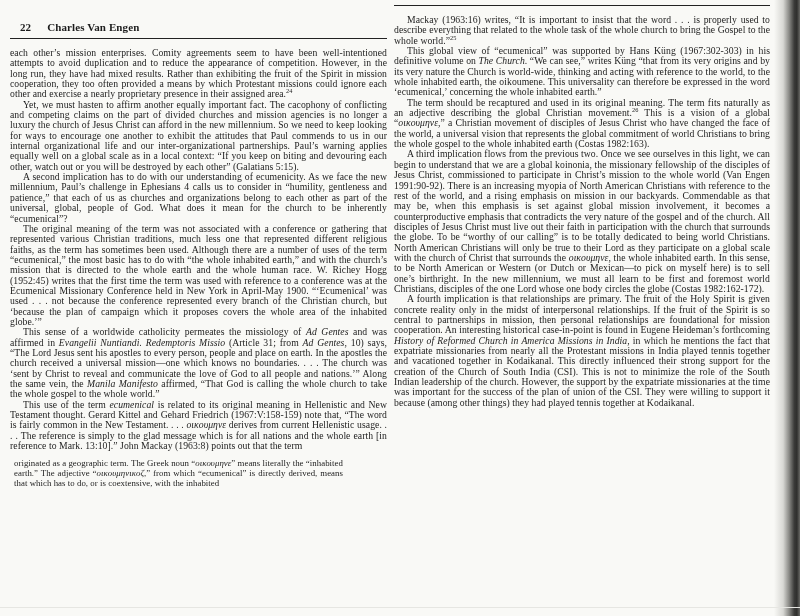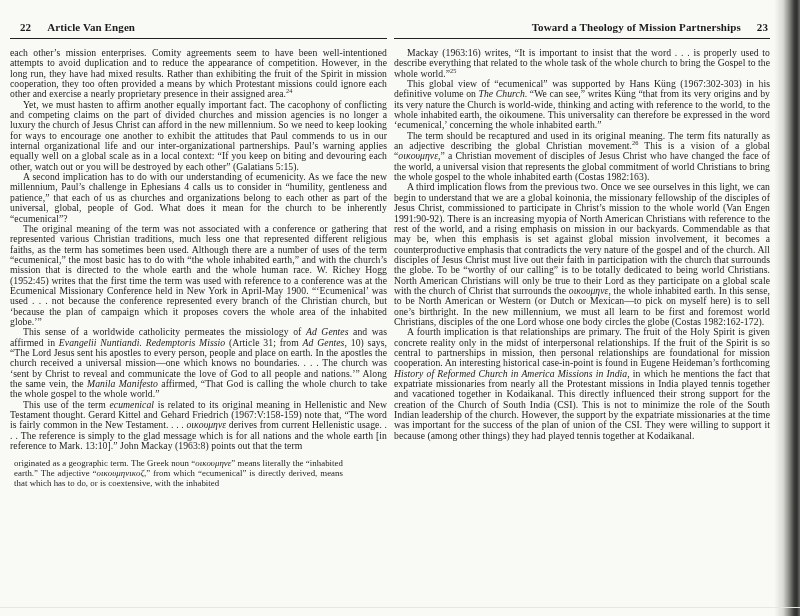--- a/index.html
+++ b/index.html
@@ -71,39 +71,35 @@
   }
 </style>
 </head>
 <body>
 
 <div class="spread">
 
   <div class="page left">
     <div class="header">
       <span>22</span>
-      <span>Article Van Engen</span>
+      <span>Charles Van Engen</span>
     </div>
     <div class="rule"></div>
     <div class="body">
       <p class="para"><span>each other’s mission enterprises. Comity agreements seem to have been well-intentioned attempts to avoid duplication and to reduce the appearance of competition. However, in the long run, they have had mixed results. Rather than exhibiting the fruit of the Spirit in mission cooperation, they too often provided a means by which Protestant missions could ignore each other and exercise a nearly proprietary presence in their assigned area.</span><sup>24</sup></p>
       <p class="para indent"><span>Yet, we must hasten to affirm another equally important fact. The cacophony of conflicting and competing claims on the part of divided churches and mission agencies is no longer a luxury the church of Jesus Christ can afford in the new millennium. So we need to keep looking for ways to encourage one another to exhibit the attitudes that Paul commends to us in our internal organizational life and our inter-organizational partnerships. Paul’s warning applies equally well on a global scale as in a local context: “If you keep on biting and devouring each other, watch out or you will be destroyed by each other” (Galatians 5:15).</span></p>
       <p class="para indent"><span>A second implication has to do with our understanding of ecumenicity. As we face the new millennium, Paul’s challenge in Ephesians 4 calls us to consider in “humility, gentleness and patience,” that each of us as churches and organizations belong to each other as part of the universal, global, people of God. What does it mean for the church to be inherently “ecumenical”?</span></p>
       <p class="para indent"><span>The original meaning of the term was not associated with a conference or gathering that represented various Christian traditions, much less one that represented different religious faiths, as the term has sometimes been used. Although there are a number of uses of the term “ecumenical,” the most basic has to do with “the whole inhabited earth,” and with the church’s mission that is directed to the whole earth and the whole human race. W. Richey Hogg (1952:45) writes that the first time the term was used with reference to a conference was at the Ecumenical Missionary Conference held in New York in April-May 1900. “‘Ecumenical’ was used . . . not because the conference represented every branch of the Christian church, but ‘because the plan of campaign which it proposes covers the whole area of the inhabited globe.’”</span></p>
       <p class="para indent"><span>This sense of a worldwide catholicity permeates the missiology of </span><span class="it">Ad Gentes</span><span> and was affirmed in </span><span class="it">Evangelii Nuntiandi. Redemptoris Missio</span><span> (Article 31; from </span><span class="it">Ad Gentes</span><span>, 10) says, “The Lord Jesus sent his apostles to every person, people and place on earth. In the apostles the church received a universal mission—one which knows no boundaries. . . . The church was ‘sent by Christ to reveal and communicate the love of God to all people and nations.’” Along the same vein, the </span><span class="it">Manila Manifesto</span><span> affirmed, “That God is calling the whole church to take the whole gospel to the whole world.”</span></p>
       <p class="para indent"><span>This use of the term </span><span class="it">ecumenical</span><span> is related to its original meaning in Hellenistic and New Testament thought. Gerard Kittel and Gehard Friedrich (1967:V:158-159) note that, “The word is fairly common in the New Testament. . . . </span><span class="it">οικουμηνε</span><span> derives from current Hellenistic usage. . . . The reference is simply to the glad message which is for all nations and the whole earth [in reference to Mark. 13:10].” John Mackay (1963:8) points out that the term</span></p>
       <div class="bq"><span>originated as a geographic term. The Greek noun “</span><span class="it">οικουμηνε</span><span>” means literally the “inhabited earth.” The adjective “</span><span class="it">οικουμηνικοζ</span><span>,” from which “ecumenical” is directly derived, means that which has to do, or is coextensive, with the inhabited</span></div>
     </div>
   </div>
 
   <div class="page right">
-    <div class="header">
-      <span>Toward a Theology of Mission Partnerships</span>
-      <span>23</span>
-    </div>
     <div class="rule"></div>
     <div class="body">
       <p class="para indent"><span>Mackay (1963:16) writes, “It is important to insist that the word . . . is properly used to describe everything that related to the whole task of the whole church to bring the Gospel to the whole world.”</span><sup>25</sup></p>
       <p class="para indent"><span>This global view of “ecumenical” was supported by Hans Küng (1967:302-303) in his definitive volume on </span><span class="it">The Church</span><span>. “We can see,” writes Küng “that from its very origins and by its very nature the Church is world-wide, thinking and acting with reference to the world, to the whole inhabited earth, the oikoumene. This universality can therefore be expressed in the word ‘ecumenical,’ concerning the whole inhabited earth.”</span></p>
       <p class="para indent"><span>The term should be recaptured and used in its original meaning. The term fits naturally as an adjective describing the global Christian movement.</span><sup>26</sup><span> This is a vision of a global “</span><span class="it">οικουμηνε</span><span>,” a Christian movement of disciples of Jesus Christ who have changed the face of the world, a universal vision that represents the global commitment of world Christians to bring the whole gospel to the whole inhabited earth (Costas 1982:163).</span></p>
       <p class="para indent"><span>A third implication flows from the previous two. Once we see ourselves in this light, we can begin to understand that we are a global koinonia, the missionary fellowship of the disciples of Jesus Christ, commissioned to participate in Christ’s mission to the whole world (Van Engen 1991:90-92). There is an increasing myopia of North American Christians with reference to the rest of the world, and a rising emphasis on mission in our backyards. Commendable as that may be, when this emphasis is set against global mission involvement, it becomes a counterproductive emphasis that contradicts the very nature of the gospel and of the church. All disciples of Jesus Christ must live out their faith in participation with the church that surrounds the globe. To be “worthy of our calling” is to be totally dedicated to being world Christians. North American Christians will only be true to their Lord as they participate on a global scale with the church of Christ that surrounds the </span><span class="it">οικουμηνε</span><span>, the whole inhabited earth. In this sense, to be North American or Western (or Dutch or Mexican—to pick on myself here) is to sell one’s birthright. In the new millennium, we must all learn to be first and foremost world Christians, disciples of the one Lord whose one body circles the globe (Costas 1982:162-172).</span></p>
       <p class="para indent"><span>A fourth implication is that relationships are primary. The fruit of the Holy Spirit is given concrete reality only in the midst of interpersonal relationships. If the fruit of the Spirit is so central to partnerships in mission, then personal relationships are foundational for mission cooperation. An interesting historical case-in-point is found in Eugene Heideman’s forthcoming </span><span class="it">History of Reformed Church in America Missions in India</span><span>, in which he mentions the fact that expatriate missionaries from nearly all the Protestant missions in India played tennis together and vacationed together in Kodaikanal. This directly influenced their strong support for the creation of the Church of South India (CSI). This is not to minimize the role of the South Indian leadership of the church. However, the support by the expatriate missionaries at the time was important for the success of the plan of union of the CSI. They were willing to support it because (among other things) they had played tennis together at Kodaikanal.</span></p>
     </div>
   </div>
 

